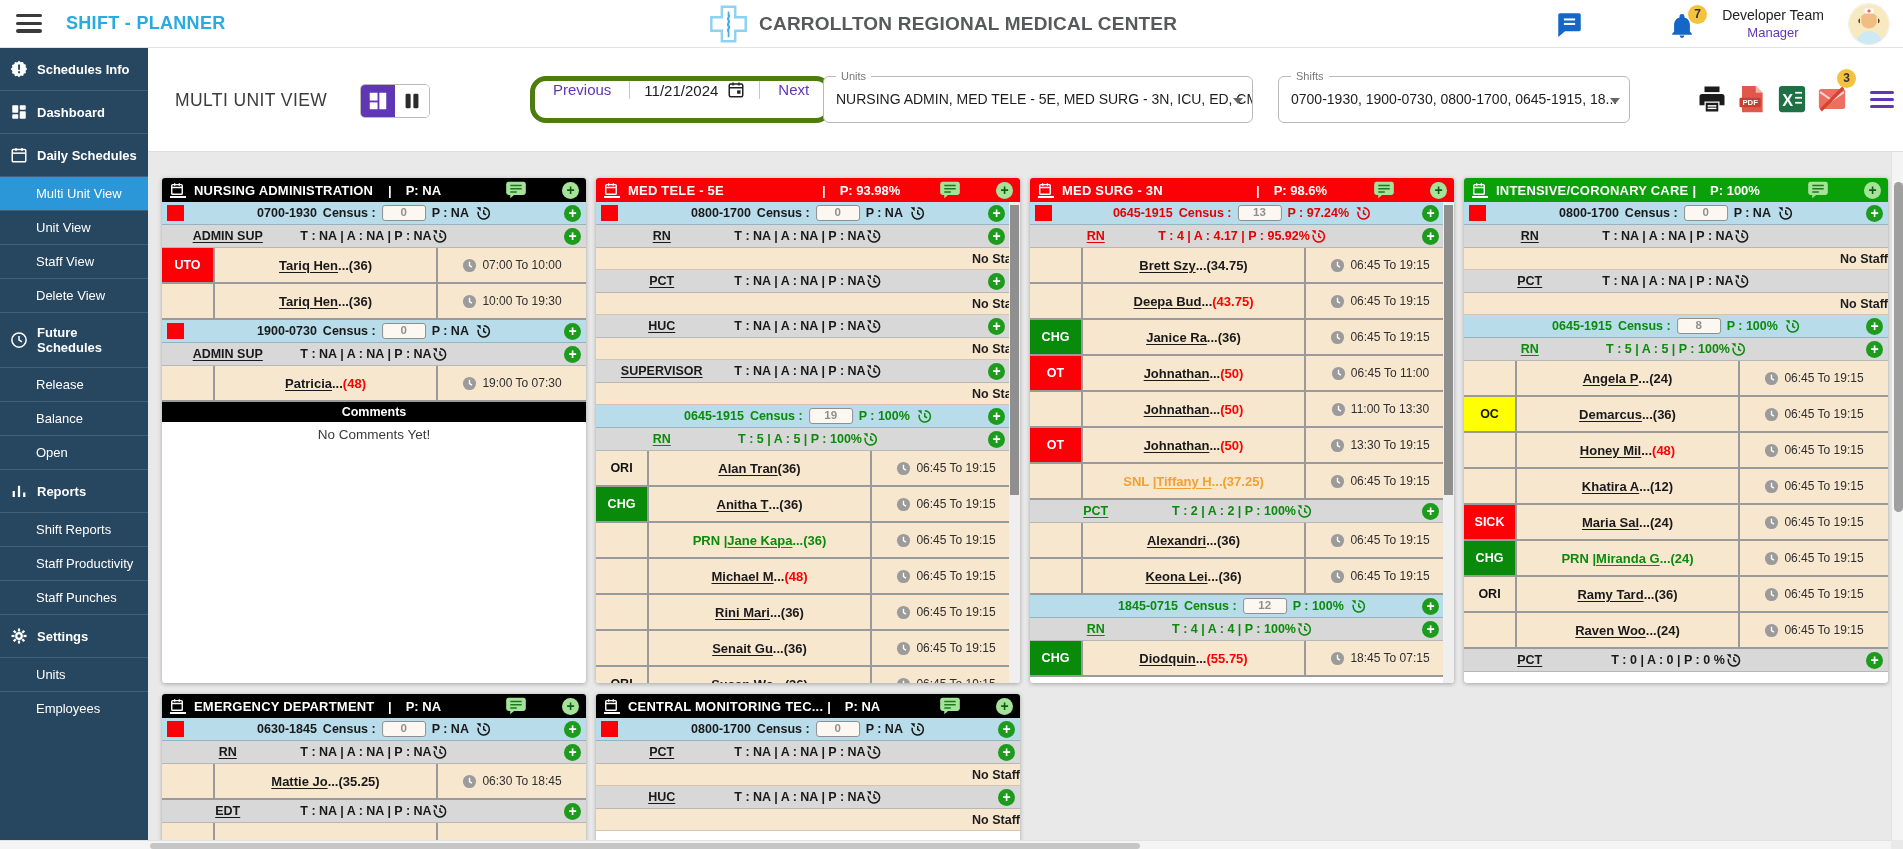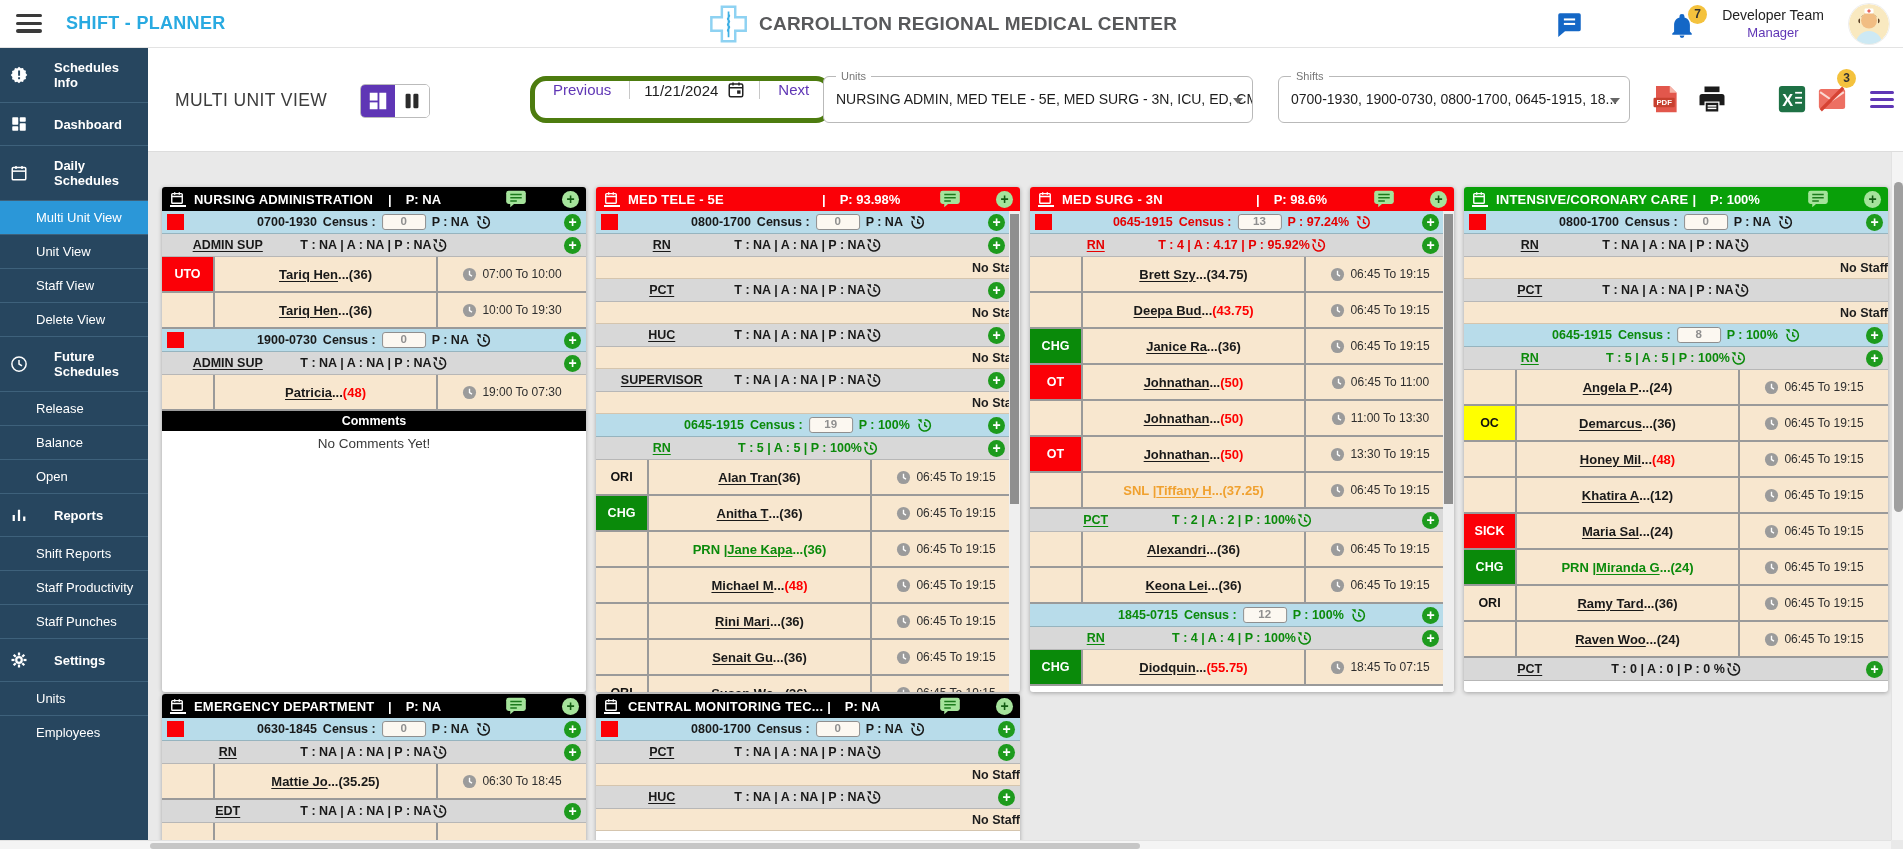--- a/index.html
+++ b/index.html
@@ -20,21 +20,21 @@
   .bellwrap svg{width:26px;height:26px;margin-top:4px}
   .bell-badge{position:absolute;right:-10px;top:-4px;width:19px;height:19px;border-radius:50%;background:#f4c23d;color:#333;font-size:12px;font-weight:bold;text-align:center;line-height:19px}
   .userblock{width:132px;text-align:center;line-height:1.25}
   .uname{font-size:14px;color:#222}
   .urole{font-size:13px;color:#5f36b5}
   .avatar{width:40px;height:40px;border-radius:50%;overflow:hidden;margin:0 14px 0 10px;cursor:pointer;box-shadow:0 0 0 1px #eee}
   
   .sidebar{position:absolute;left:0;top:48px;width:148px;bottom:0;background:#27465f;color:#fff;z-index:4}
   .nav-sec,.nav-child{border-top:1px solid #3e617b;cursor:pointer}
   .nav-sec:first-child{border-top:none}
-  .nav-sec{display:flex;align-items:center;gap:26px;padding:12px 6px 12px 10px;font-size:13px;font-weight:bold}
+  .nav-sec{display:flex;align-items:center;gap:9px;padding:12px 6px 12px 10px;font-size:13px;font-weight:bold}
   .nav-ico{width:18px;height:18px;flex:none}
   .nav-ico svg{width:18px;height:18px;display:block}
   .nav-child{padding:9px 6px 9px 36px;font-size:13px;font-weight:500}
   .nav-child.active{background:#2b97d8}
   
   .toolbar{position:absolute;left:148px;top:48px;width:1755px;height:104px;background:#fff;border-bottom:1px solid #ddd;z-index:3}
   .view-title{position:absolute;left:27px;top:42px;font-size:17.5px;font-weight:500;color:#3c3c3c;letter-spacing:.4px}
   .toggles{position:absolute;left:212px;top:36px;display:flex;border:1px solid #bbb;border-radius:5px;overflow:hidden}
   .tgl{width:34px;height:32px;display:flex;align-items:center;justify-content:center;cursor:pointer;background:#fff}
   .tgl svg{width:22px;height:22px}
@@ -50,21 +50,21 @@
   #units-select{left:675px;width:430px}
   #shifts-select{left:1130px;width:352px}
   .tb-ico{position:absolute;top:36px;width:30px;height:30px;cursor:pointer}
   .tb-ico svg{width:30px;height:30px;display:block}
   .mail-badge{position:absolute;left:1689px;top:21px;width:19px;height:19px;border-radius:50%;background:#f4c23d;color:#333;font-size:12px;font-weight:bold;text-align:center;line-height:19px;z-index:2}
   .tb-burger{position:absolute;left:1722px;top:43px;width:24px;height:17px;cursor:pointer}
   .tb-burger i{display:block;height:3px;background:#5f36b5;border-radius:2px;margin-bottom:4px}
   
   .main{position:absolute;left:148px;top:152px;right:12px;bottom:9px;overflow:hidden}
   .prow{position:absolute;left:14px;display:flex;gap:10px}
-  #prow1{top:35px}
+  #prow1{top:26px}
   #prow2{top:542px}
   .panel{width:424px;background:#fff;border-radius:3px;box-shadow:0 1px 4px rgba(0,0,0,.3);overflow:hidden;position:relative;flex:none}
   #prow1 .panel{height:505px}
   #prow2 .panel{height:170px}
   .ph{height:24px;display:flex;align-items:center;position:relative;color:#fff;font-size:13px;font-weight:bold;padding:0 6px}
   .hd-black .ph{background:#000}
   .hd-red .ph{background:#fb0007}
   .hd-green .ph{background:#09a009}
   .ph-cal{width:16px;height:16px;border-bottom:2px solid #fff;padding-bottom:1px;margin:0 8px 0 2px;cursor:pointer}
   .ph-cal svg{width:14px;height:14px;display:block}
@@ -311,21 +311,21 @@
   </div>
   <span class="tb-ico" style="left:1549px">
       <svg viewBox="0 0 24 24" fill="#1b1b1b">
         <rect x="6" y="2" width="12" height="4.5"></rect>
         <path d="M4 8h16a2 2 0 0 1 2 2v7h-4v-3H6v3H2v-7a2 2 0 0 1 2-2z"></path>
         <rect x="7" y="15" width="10" height="7"></rect>
         <line x1="8.5" y1="17.5" x2="15.5" y2="17.5" stroke="#fff" stroke-width="1.2"></line>
         <line x1="8.5" y1="19.5" x2="15.5" y2="19.5" stroke="#fff" stroke-width="1.2"></line>
       </svg>
     </span>
-  <span class="tb-ico" style="left:1503px">
+  <span class="tb-ico" style="left:1589px">
       <svg viewBox="0 0 24 24">
         <path d="M4 1.5h11l5.5 5.5v15.5H4z" fill="#e2574c"></path>
         <path d="M15 1.5L20.5 7H15z" fill="#f6b5a9"></path>
         <rect x="2" y="11" width="17" height="7.5" rx="1" fill="#c7402f"></rect>
         <text x="10.5" y="16.8" font-size="6.2" font-weight="bold" fill="#fff" text-anchor="middle" font-family="Liberation Sans,sans-serif">PDF</text>
       </svg>
     </span>
   <span class="tb-ico" style="left:1629px">
       <svg viewBox="0 0 24 24">
         <rect x="1.5" y="1.5" width="21" height="21" rx="2.5" fill="#1e7145"></rect>

